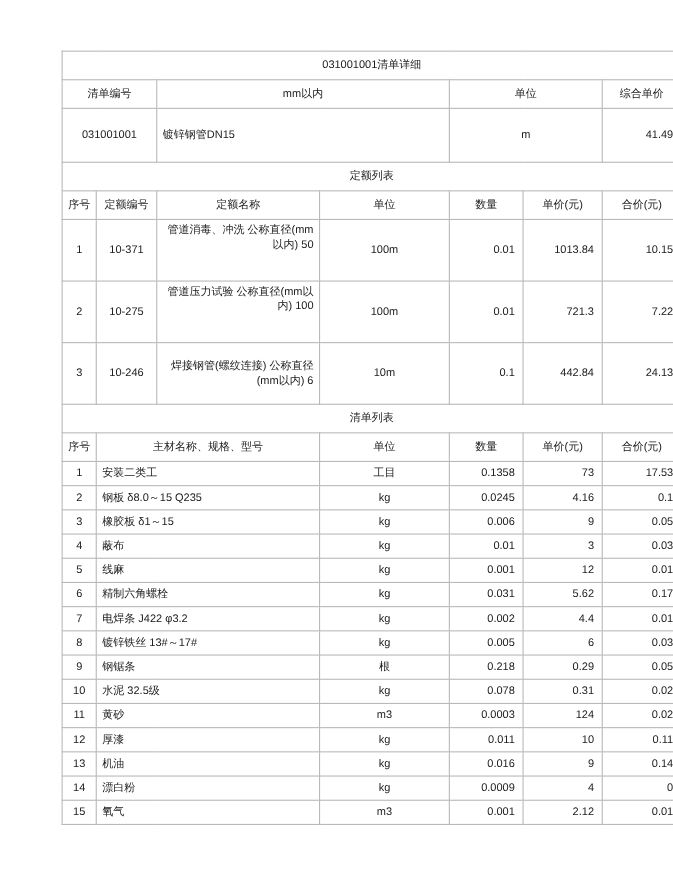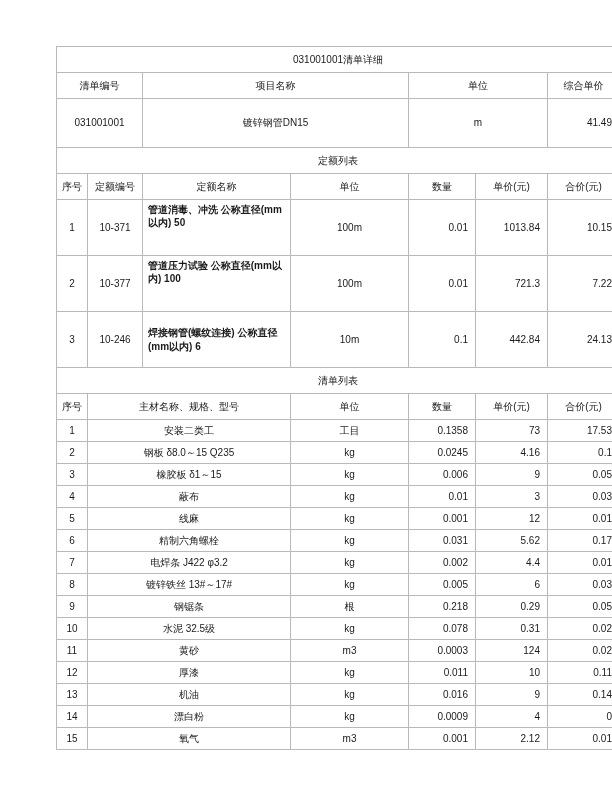--- a/index.html
+++ b/index.html
@@ -54,25 +54,25 @@
   }
   .tall td {
     height: 49px;
     vertical-align: top;
   }
   .tall-top td {
     height: 42px;
     vertical-align: middle;
   }
   .c-center { text-align: center; }
-  .c-left   { text-align: center; }
+  .c-left   { text-align: left; }
   .c-right  { text-align: right; padding-right: 7px !important; }
   .sec-title { text-align: center; }
   .nowrap-cell { white-space: nowrap; }
-  .name-cell { text-align: left; font-weight: bold; }
+  .name-cell { text-align: right; }
   .top-al { vertical-align: top !important; }
 </style>
 </head>
 <body>
 
 <div class="page">
 
   <table class="doc-table">
     <colgroup>
       <col style="width:31px">
@@ -84,21 +84,21 @@
       <col style="width:72px">
     </colgroup>
     <tbody>
 
       <tr class="r-title">
         <td colspan="7" class="sec-title">031001001清单详细</td>
       </tr>
 
       <tr class="r-head">
         <td colspan="2" class="c-center">清单编号</td>
-        <td colspan="2" class="c-center">项目名称</td>
+        <td colspan="2" class="c-center">mm以内</td>
         <td colspan="2" class="c-center">单位</td>
         <td class="c-center">综合单价</td>
       </tr>
 
       <tr class="tall-top">
         <td colspan="2" class="c-center">031001001</td>
         <td colspan="2" class="c-left">镀锌钢管DN15</td>
         <td colspan="2" class="c-center">m</td>
         <td class="c-right">41.49</td>
       </tr>
@@ -122,21 +122,21 @@
         <td class="c-center" style="vertical-align:middle">10-371</td>
         <td class="name-cell top-al">管道消毒、冲洗 公称直径(mm以内) 50</td>
         <td class="c-center" style="vertical-align:middle">100m</td>
         <td class="c-right" style="vertical-align:middle">0.01</td>
         <td class="c-right" style="vertical-align:middle">1013.84</td>
         <td class="c-right" style="vertical-align:middle">10.15</td>
       </tr>
 
       <tr class="tall">
         <td class="c-center" style="vertical-align:middle">2</td>
-        <td class="c-center" style="vertical-align:middle">10-377</td>
+        <td class="c-center" style="vertical-align:middle">10-275</td>
         <td class="name-cell top-al">管道压力试验 公称直径(mm以内) 100</td>
         <td class="c-center" style="vertical-align:middle">100m</td>
         <td class="c-right" style="vertical-align:middle">0.01</td>
         <td class="c-right" style="vertical-align:middle">721.3</td>
         <td class="c-right" style="vertical-align:middle">7.22</td>
       </tr>
 
       <tr class="tall">
         <td class="c-center" style="vertical-align:middle">3</td>
         <td class="c-center" style="vertical-align:middle">10-246</td>

